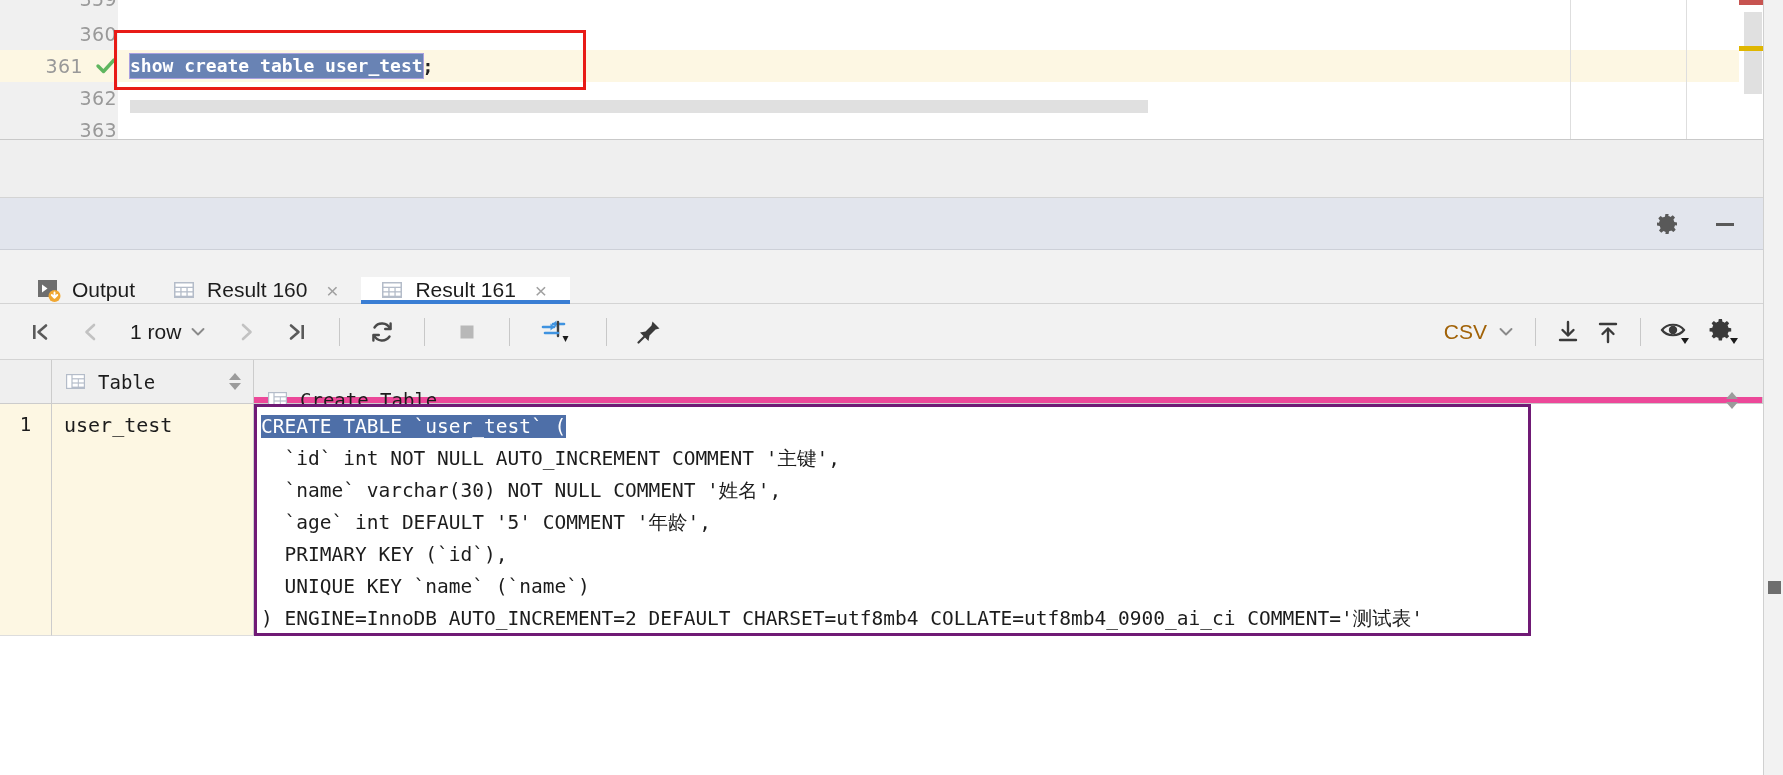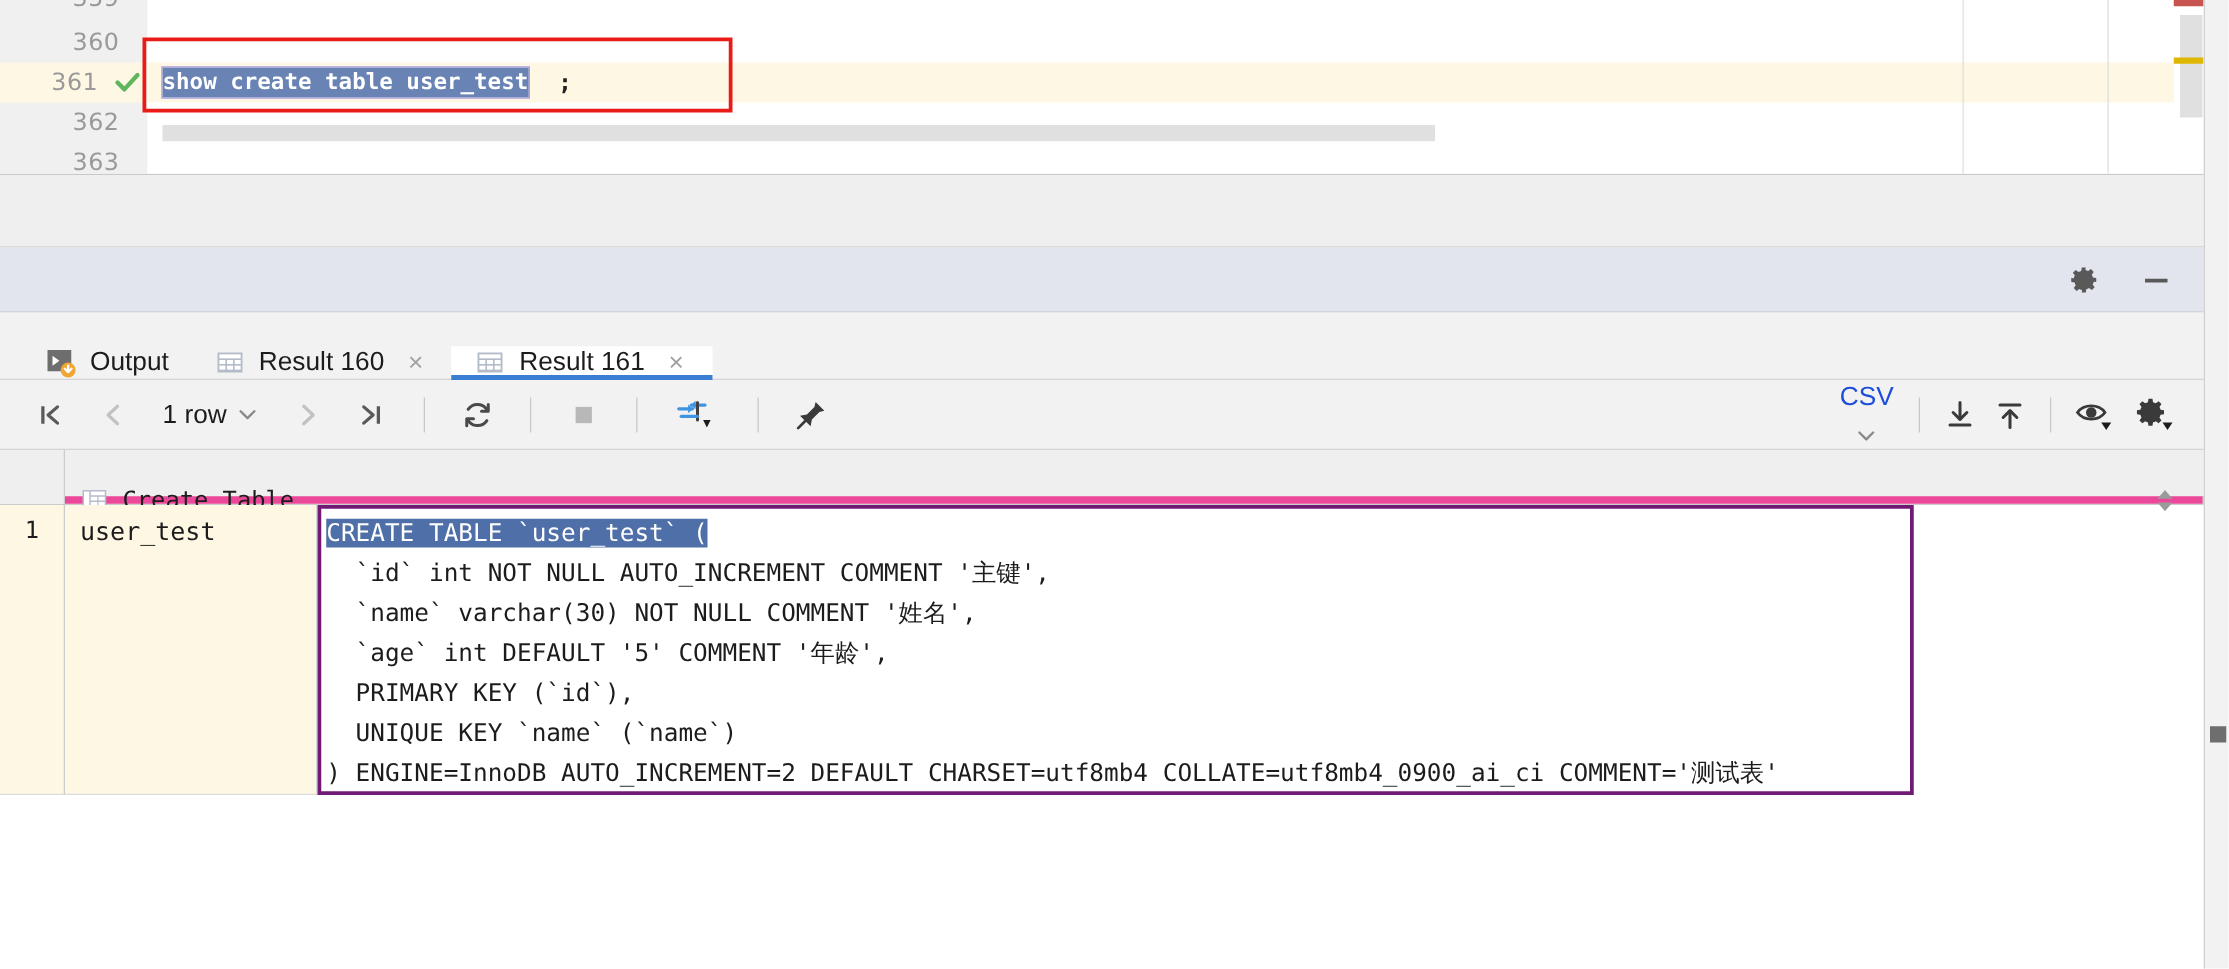--- a/index.html
+++ b/index.html
@@ -37,21 +37,21 @@
     width: 118px;
     background: #f0f0f0;
     flex: 0 0 118px;
     position: relative;
     border-right: 1px solid #f0f0f0;
   }
   .gutter-line {
     height: 32px;
     display: flex;
     align-items: center;
-    justify-content: center;
+    justify-content: flex-end;
     padding-left: 0;
     position: relative;
   }
   .gutter-line.highlight { background: #fdf7e3; }
   .ln {
     width: 74px;
     text-align: right;
     font-family: "DejaVu Sans", sans-serif;
     font-size: 19px;
     color: #999999;
@@ -71,21 +71,20 @@
     overflow: hidden;
   }
   .code-line {
     height: 32px;
     display: flex;
     align-items: center;
     padding-left: 12px;
     font-family: "DejaVu Sans Mono", monospace;
     font-size: 18px;
     white-space: pre;
-    gap: 24px;
   }
   .code-line.highlight { background: #fdf7e3; }
   .sel {
     background: #6983b4;
     color: #ffffff;
     font-weight: bold;
     outline: 1px solid #a9a0e0;
     padding: 1px 0 2px 0;
   }
   .semi { color: #222222; font-weight: bold; }
@@ -229,24 +228,23 @@
   .rowcount {
     display: flex; align-items: center; gap: 8px;
     font-size: 21px;
     color: #1c1c1c;
     padding: 0 10px;
     cursor: pointer;
   }
   .fmt-label {
     display: flex; align-items: center; gap: 10px;
     font-size: 21px;
-    color: #1d4ed8;
+    color: #a16207;
     padding: 0 8px;
     cursor: pointer;
-    flex-direction: column;
   }
 
   
   .grid-wrap {
     flex: 1 1 auto;
     position: relative;
     background: #ffffff;
     overflow: hidden;
     display: flex;
     flex-direction: column;
@@ -615,20 +613,38 @@
           </svg>
         </div>
       </div>
     </div>
 
     <div class="grid-wrap">
 
       <div class="grid-header">
         <div class="gh-rownum"></div>
 
+        <div class="gh-cell col-table">
+          <span class="icn">
+            <svg width="24" height="24" viewBox="0 0 24 24">
+              <rect x="2" y="4" width="19" height="15" fill="#b4bcc9"></rect>
+              <rect x="3.2" y="5.2" width="4.2" height="12.6" fill="#ffffff"></rect>
+              <rect x="8.6" y="5.2" width="11.2" height="3" fill="#ffffff"></rect>
+              <rect x="8.6" y="9.4" width="5.2" height="3" fill="#ffffff"></rect>
+              <rect x="14.8" y="9.4" width="5" height="3" fill="#ffffff"></rect>
+              <rect x="8.6" y="13.6" width="5.2" height="3" fill="#ffffff"></rect>
+              <rect x="14.8" y="13.6" width="5" height="3" fill="#ffffff"></rect>
+            </svg>
+          </span>
+          <span>Table</span>
+          <span class="sort-arrows">
+            <span class="arr-up"></span>
+            <span class="arr-dn"></span>
+          </span>
+        </div>
 
         <div class="gh-cell col-create">
           <span class="icn">
             <svg width="24" height="24" viewBox="0 0 24 24">
               <rect x="2" y="4" width="19" height="15" fill="#b4bcc9"></rect>
               <rect x="3.2" y="5.2" width="4.2" height="12.6" fill="#ffffff"></rect>
               <rect x="8.6" y="5.2" width="11.2" height="3" fill="#ffffff"></rect>
               <rect x="8.6" y="9.4" width="5.2" height="3" fill="#ffffff"></rect>
               <rect x="14.8" y="9.4" width="5" height="3" fill="#ffffff"></rect>
               <rect x="8.6" y="13.6" width="5.2" height="3" fill="#ffffff"></rect>

